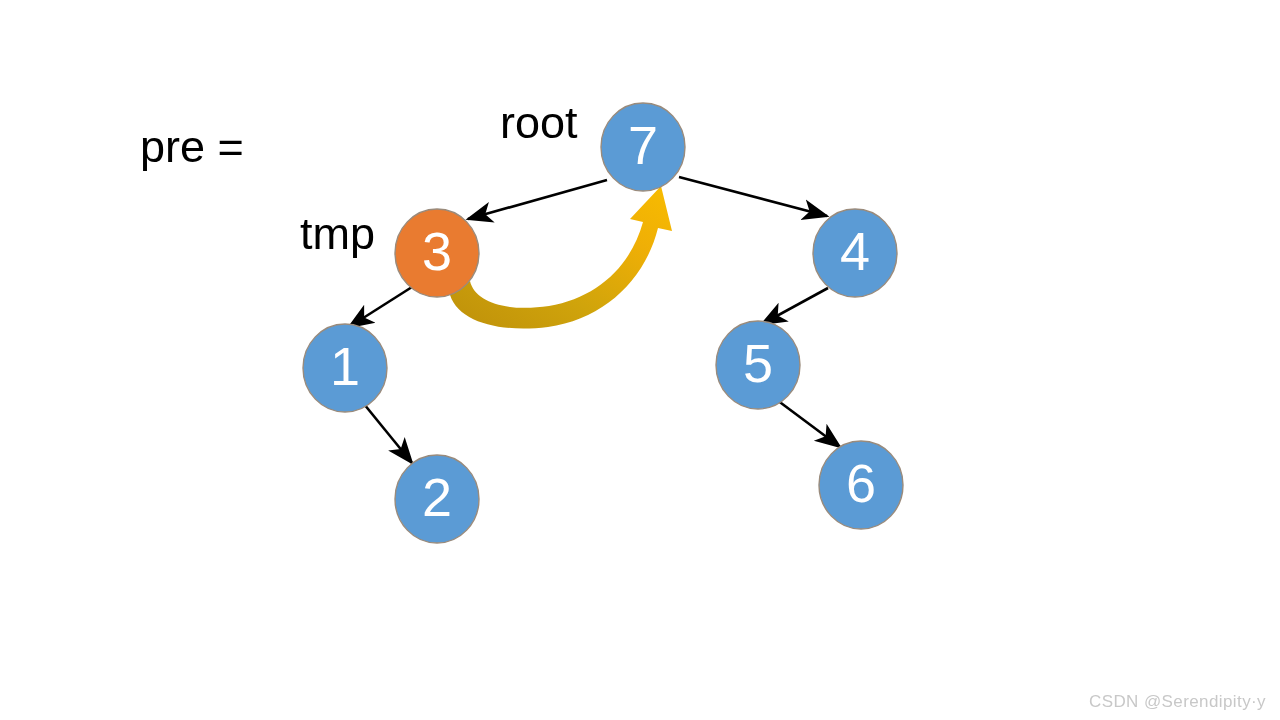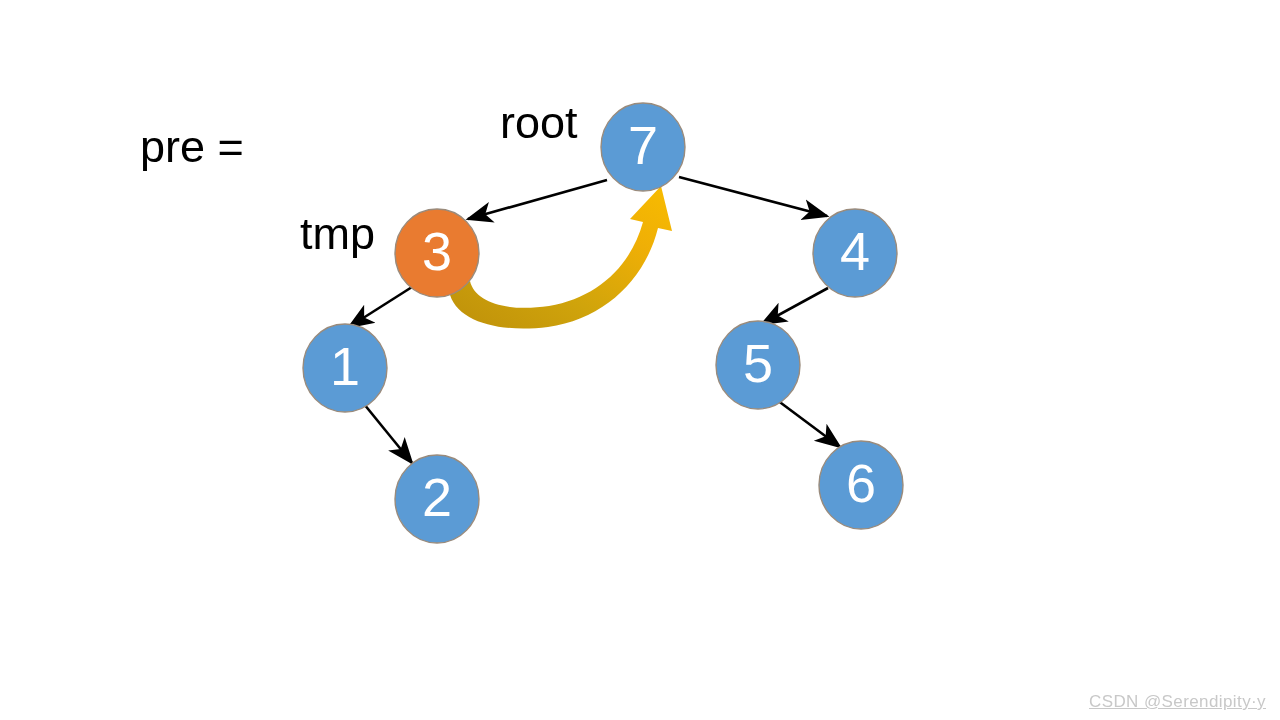--- a/index.html
+++ b/index.html
@@ -54,21 +54,20 @@
   .watermark-text {
     position: absolute;
     right: 14px;
     bottom: 8px;
     font-family: "Liberation Sans", sans-serif;
     font-size: 17px;
     color: #c8c8c8;
     letter-spacing: 0.4px;
     white-space: nowrap;
     user-select: none;
-    text-decoration: underline;
   }
 </style>
 </head>
 <body>
 
 <div id="canvas-root">
 
   <svg id="diagram-svg" viewBox="0 0 1280 720">
     <defs>
       <marker id="arrowhead-black" markerWidth="11" markerHeight="9" refX="9.5" refY="4.5" orient="auto" markerUnits="strokeWidth">

